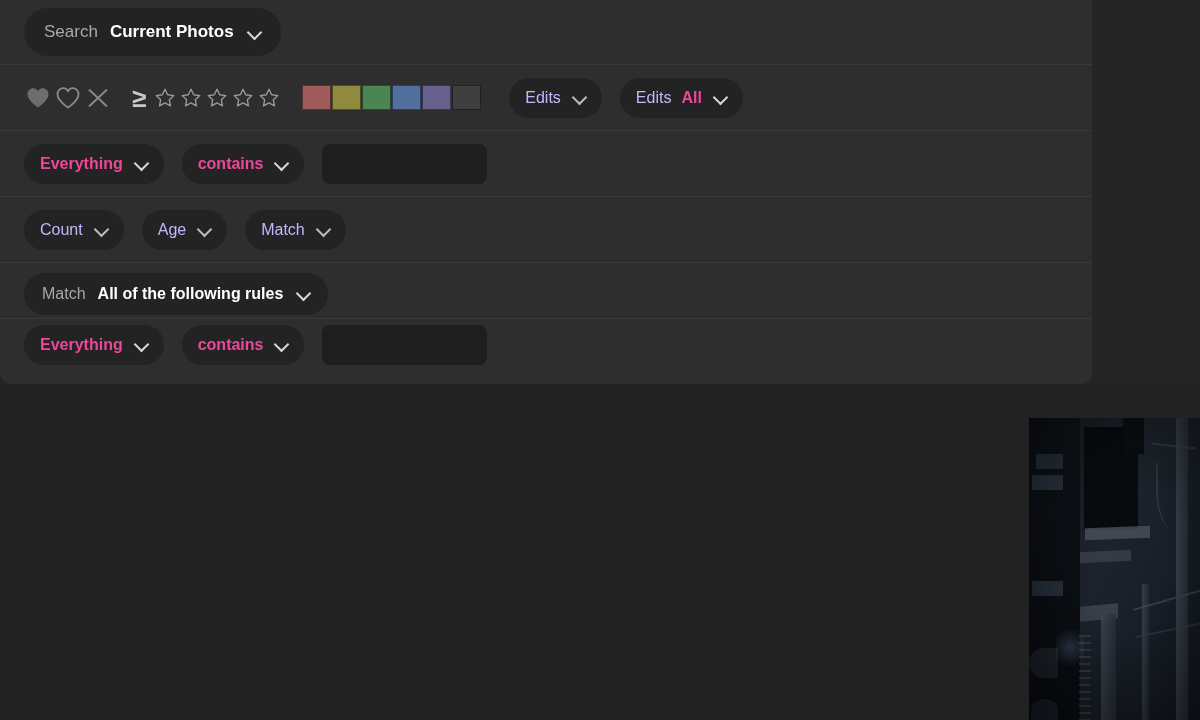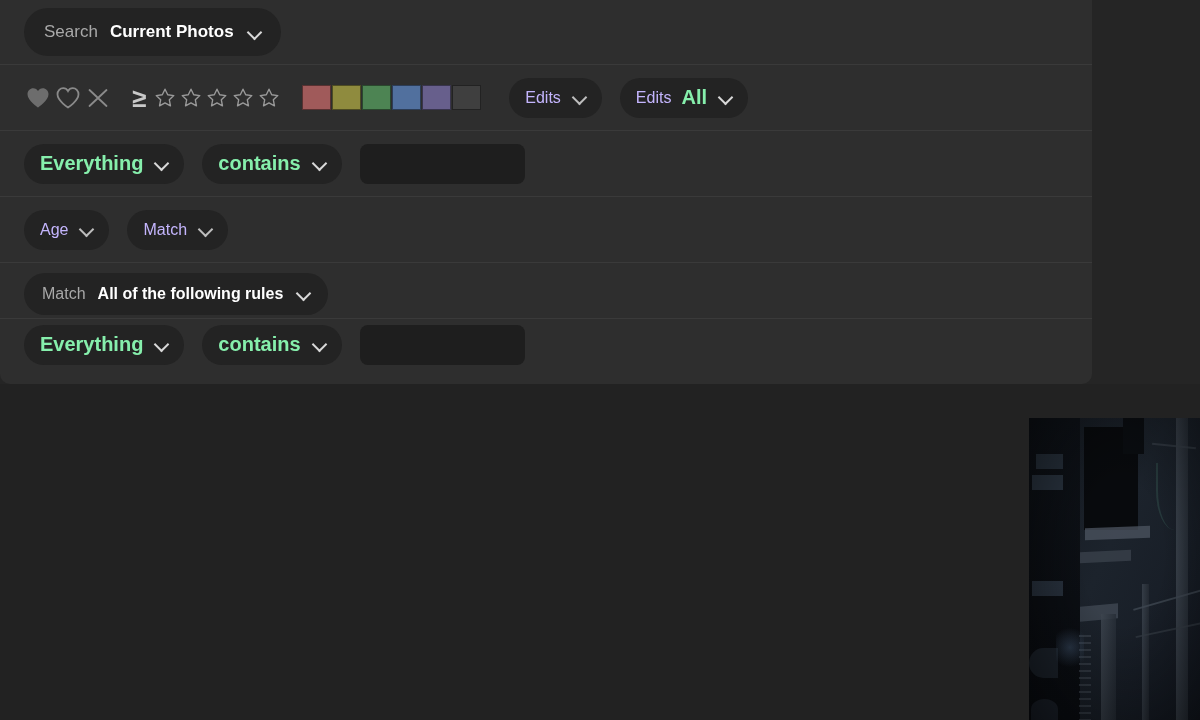--- a/index.html
+++ b/index.html
@@ -64,22 +64,22 @@
   }
 
   .pill-label {
     font-size: 16px;
     color: #c4b5fd;
     font-weight: 400;
     margin-right: 10px;
   }
 
   .pill-value {
-    font-size: 20px;
-    color: #86efac;
+    font-size: 16px;
+    color: #ec4899;
     font-weight: bold;
     margin-right: 10px;
   }
 
   .pill-label:last-of-type,
   .pill-value:last-of-type { }
 
   .chev {
     display: inline-block;
     width: 13px;
@@ -388,20 +388,24 @@
         <span class="chev"></span>
       </div>
       <div class="pill pill-gap">
         <span class="pill-value">contains</span>
         <span class="chev"></span>
       </div>
       <input class="rule-input" type="text" placeholder="" style="">
     </div>
 
     <div class="row row-face">
+      <div class="pill pill-gap">
+        <span class="pill-label">Count</span>
+        <span class="chev dim"></span>
+      </div>
       <div class="pill pill-gap">
         <span class="pill-label">Age</span>
         <span class="chev dim"></span>
       </div>
       <div class="pill">
         <span class="pill-label">Match</span>
         <span class="chev dim"></span>
       </div>
     </div>
 

